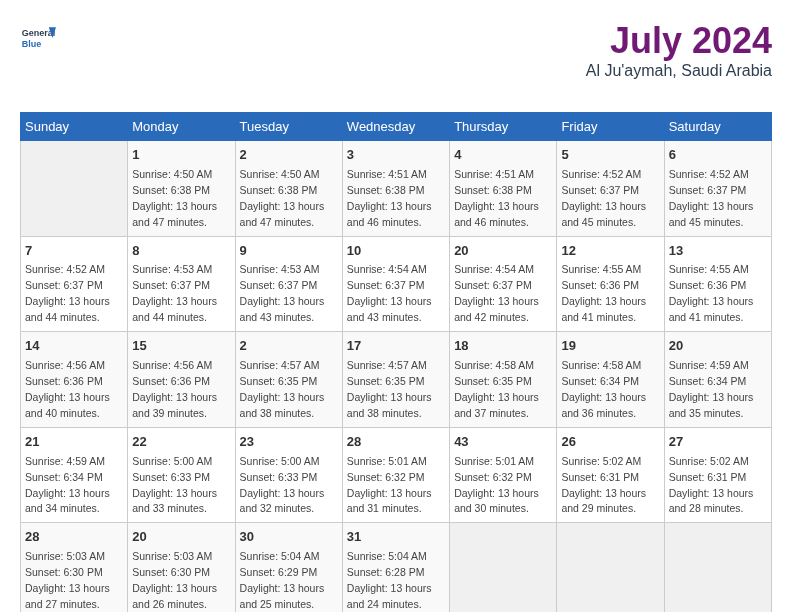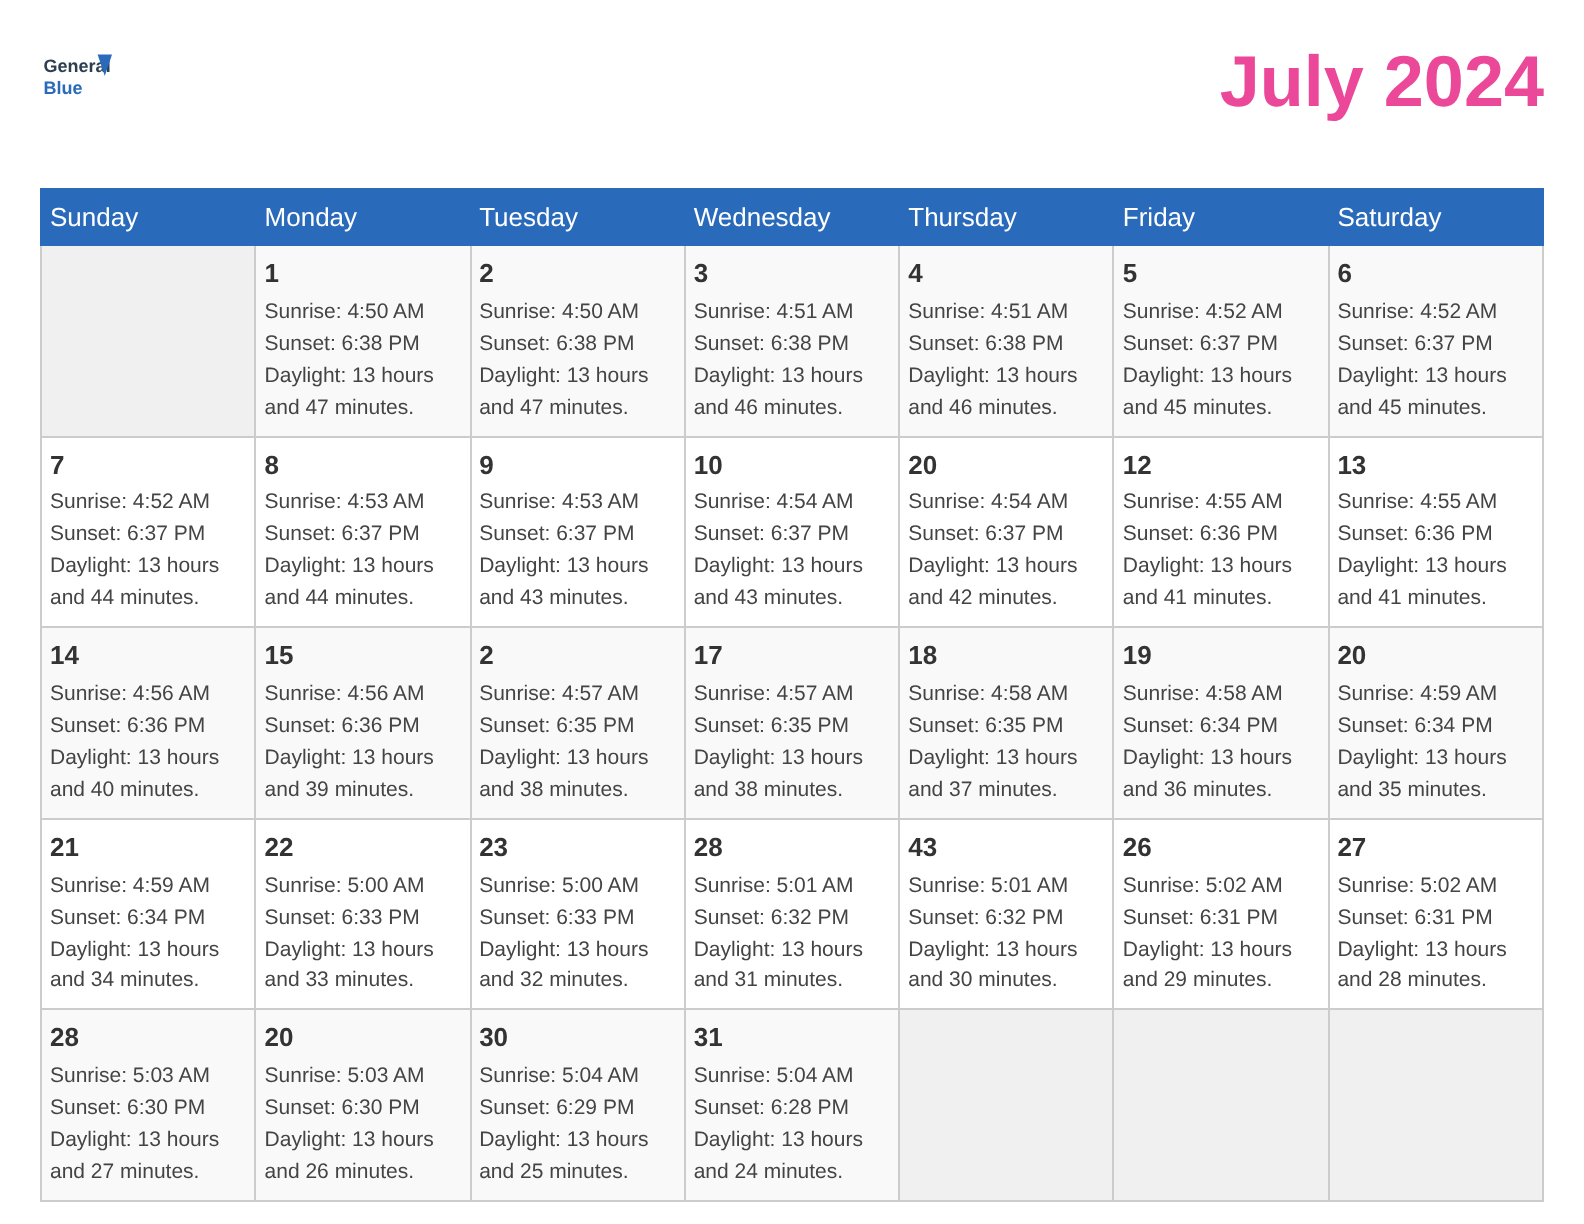--- a/index.html
+++ b/index.html
@@ -24,21 +24,21 @@
     .logo-icon {
       width: 36px;
       height: 36px;
     }
     .title-block {
       text-align: right;
     }
     .month-title {
       font-size: 36px;
       font-weight: bold;
-      color: #ec4899;
+      color: #701a75;
     }
     .location {
       font-size: 16px;
       color: #2c3e50;
     }
     table {
       width: 100%;
       border-collapse: collapse;
       font-size: 11px;
       margin-top: 32px;
@@ -87,20 +87,21 @@
 <div class="header">
   <div class="logo">
     <svg class="logo-icon" viewBox="0 0 40 40">
       <text x="2" y="18" font-size="10" font-weight="bold" fill="#2c3e50">General</text>
       <text x="2" y="30" font-size="10" font-weight="bold" fill="#2a6abb">Blue</text>
       <polygon points="32,8 40,8 36,20" fill="#2a6abb"></polygon>
     </svg>
   </div>
   <div class="title-block">
     <div class="month-title">July 2024</div>
+    <div class="location">Al Ju'aymah, Saudi Arabia</div>
   </div>
 </div>
 
 <table>
   <thead>
     <tr id="header-row">
         <th>Sunday</th>
         <th>Monday</th>
         <th>Tuesday</th>
         <th>Wednesday</th>

